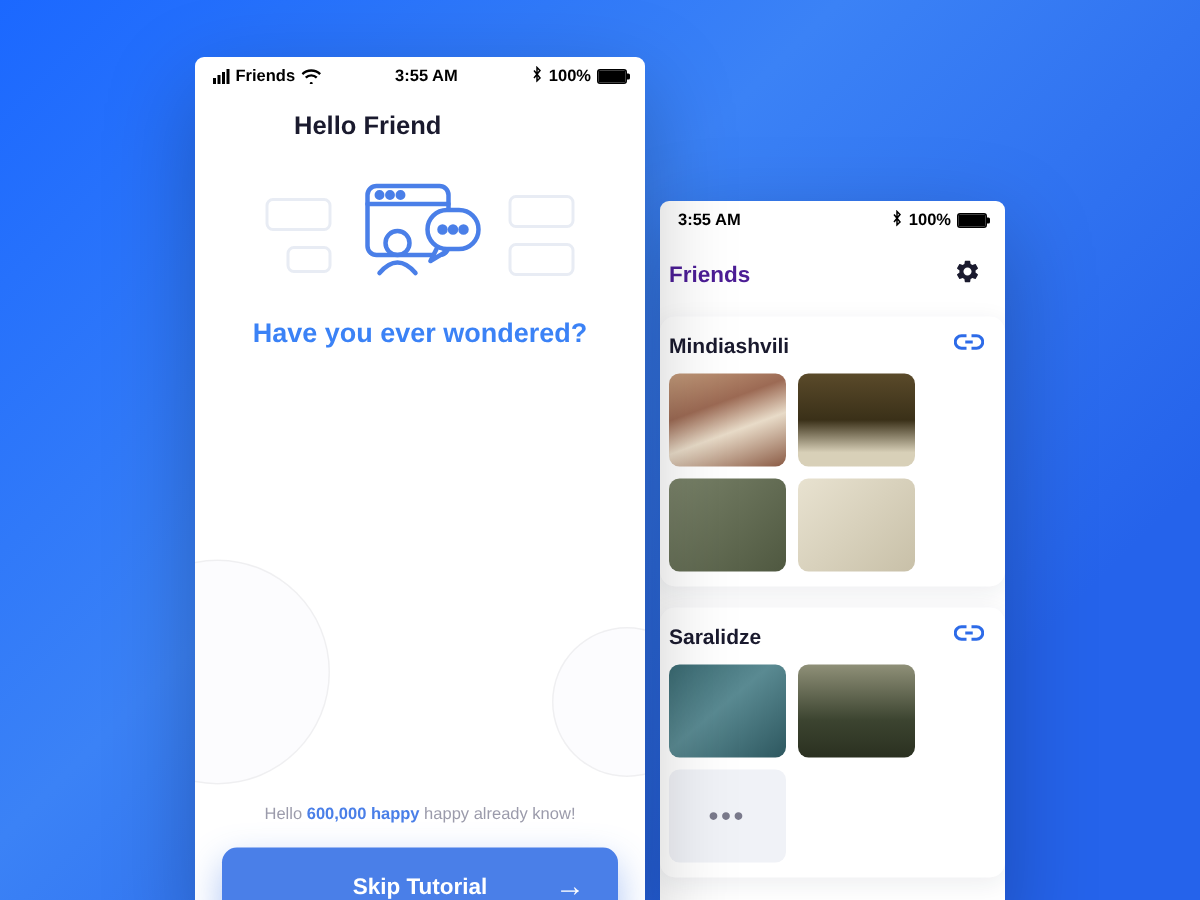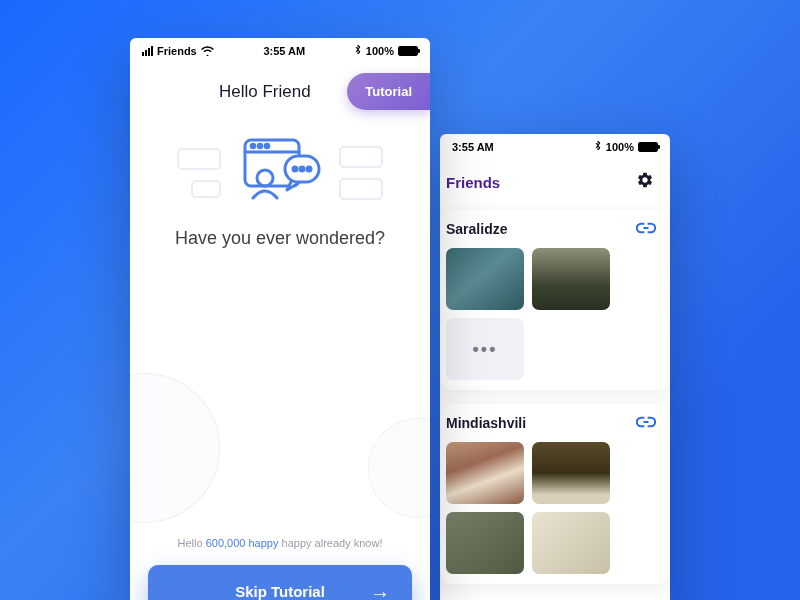--- a/index.html
+++ b/index.html
@@ -12,36 +12,36 @@
 .sb-center{font-weight:600}
 .bars{display:inline-flex;align-items:flex-end;gap:1px}
 .bars span{width:2px;background:#000;display:inline-block}
 .bars span:nth-child(1){height:4px}.bars span:nth-child(2){height:6px}.bars span:nth-child(3){height:8px}.bars span:nth-child(4){height:10px}
 .wifi{width:13px;height:10px}
 .batt{width:20px;height:10px;border:1px solid #000;border-radius:2px;position:relative}
 .batt::after{content:"";position:absolute;right:-3px;top:2px;width:2px;height:4px;background:#000;border-radius:0 1px 1px 0}
 .batt i{display:block;width:100%;height:100%;background:#000}
 .bt{font-size:10px}
 .header{display:flex;justify-content:space-between;align-items:center;padding:10px 0 10px 18px}
-.title{font-size:17px;font-weight:400;color:#1a1a2e;margin-left:71px}
+.title{font-size:17px;font-weight:700;color:#1a1a2e;margin-left:48px}
 .tutorial-pill{background:linear-gradient(135deg,#9b7bd4,#7c5fd4);color:#fff;padding:11px 18px;border-radius:20px 0 0 20px;font-size:13px;font-weight:700;box-shadow:0 4px 12px rgba(124,95,212,0.35)}
 .illo-row{display:flex;justify-content:center;align-items:center;gap:14px;margin:14px 0 16px}
 .brick{width:44px;height:22px;border:2px solid #e8ecf4;border-radius:5px}
 .brick.sm{width:30px;height:18px}
 .bricks-col{display:flex;flex-direction:column;gap:10px;align-items:flex-end}
 .illo{width:90px;height:78px;position:relative}
 .hero{padding:0 30px;text-align:center}
-.hero h2{font-size:18px;font-weight:400;color:#404040;margin-bottom:8px}
+.hero h2{font-size:18px;font-weight:700;color:#3b82f6;margin-bottom:8px}
 .hero p{font-size:12px;color:#7a7a8c;line-height:1.5}
 .deco-circle{position:absolute;border-radius:50%;border:1px solid rgba(0,0,0,0.05);background:rgba(245,247,252,0.35)}
 .dc1{width:150px;height:150px;left:-60px;top:335px}
 .dc2{width:100px;height:100px;right:-38px;top:380px}
 .footer{position:absolute;bottom:0;left:0;right:0;text-align:center}
 .happy{font-size:11px;color:#9b9bab;margin-bottom:16px}
-.happy b{color:#4a7fe8;font-weight:400}
+.happy b{color:#4a7fe8;font-weight:700}
 .skip{margin:0 18px 0;background:#4a7fe8;color:#fff;border-radius:10px;padding:18px 22px;font-size:15px;font-weight:600;display:flex;justify-content:center;align-items:center;position:relative;box-shadow:0 10px 24px rgba(74,127,232,0.45)}
 .skip .arr{position:absolute;right:22px;font-size:20px}
 .back-header{display:flex;justify-content:space-between;align-items:center;padding:12px 16px 10px 6px}
 .back-title{font-size:15px;font-weight:700;color:#4c1d95}
 .gear{font-size:17px}
 .card{background:#fff;margin:6px 0 14px 0;padding:10px 14px 10px 6px;border-radius:10px;box-shadow:0 4px 16px rgba(21,34,70,0.08)}
 .card-head{display:flex;justify-content:space-between;align-items:center;margin-bottom:10px}
 .card-name{font-size:14px;font-weight:700;color:#1a1a2e}
 .link-ic{color:#2d6be8;font-weight:700}
 .thumbs{display:flex;gap:8px}
@@ -74,54 +74,54 @@
   </div>
   <div class="back-header">
     <span class="back-title">Friends</span>
     <span class="gear"><svg width="18" height="18" viewBox="0 0 24 24" fill="#1a1a2e">
           <path d="M19.14,12.94c0.04-0.3,0.06-0.61,0.06-0.94c0-0.32-0.02-0.64-0.07-0.94l2.03-1.58c0.18-0.14,0.23-0.41,0.12-0.61 l-1.92-3.32c-0.12-0.22-0.37-0.29-0.59-0.22l-2.39,0.96c-0.5-0.38-1.03-0.7-1.62-0.94L14.4,2.81c-0.04-0.24-0.24-0.41-0.48-0.41 h-3.84c-0.24,0-0.43,0.17-0.47,0.41L9.25,5.35C8.66,5.59,8.12,5.92,7.63,6.29L5.24,5.33c-0.22-0.08-0.47,0-0.59,0.22L2.74,8.87 C2.62,9.08,2.66,9.34,2.86,9.48l2.03,1.58C4.84,11.36,4.8,11.69,4.8,12s0.02,0.64,0.07,0.94l-2.03,1.58 c-0.18,0.14-0.23,0.41-0.12,0.61l1.92,3.32c0.12,0.22,0.37,0.29,0.59,0.22l2.39-0.96c0.5,0.38,1.03,0.7,1.62,0.94l0.36,2.54 c0.05,0.24,0.24,0.41,0.48,0.41h3.84c0.24,0,0.44-0.17,0.47-0.41l0.36-2.54c0.59-0.24,1.13-0.56,1.62-0.94l2.39,0.96 c0.22,0.08,0.47,0,0.59-0.22l1.92-3.32c0.12-0.22,0.07-0.47-0.12-0.61L19.14,12.94z M12,15.6c-1.98,0-3.6-1.62-3.6-3.6 s1.62-3.6,3.6-3.6s3.6,1.62,3.6,3.6S13.98,15.6,12,15.6z"></path>
         </svg></span>
   </div>
 
   <div class="card">
     <div class="card-head">
+      <span class="card-name">Mindiashvili</span>
+      <span class="link-ic"><svg width="20" height="12" viewBox="0 0 24 12" fill="none" stroke="#2d6be8" stroke-width="2.4">
+            <path d="M9 6 L15 6"></path>
+            <path d="M10 1 H6 a5 5 0 0 0 0 10 h4"></path>
+            <path d="M14 1 h4 a5 5 0 0 1 0 10 h-4"></path>
+          </svg></span>
+    </div>
+    <div class="thumbs">
+      <div class="thumb t2a"></div>
+      <div class="thumb t2b"></div>
+    </div>
+    <div class="thumbs" style="margin-top:8px">
+      <div class="thumb t3a"></div>
+      <div class="thumb t3b"></div>
+    </div>
+  </div>
+
+  <div class="card">
+    <div class="card-head">
       <span class="card-name">Saralidze</span>
       <span class="link-ic"><svg width="20" height="12" viewBox="0 0 24 12" fill="none" stroke="#2d6be8" stroke-width="2.4">
             <path d="M9 6 L15 6"></path>
             <path d="M10 1 H6 a5 5 0 0 0 0 10 h4"></path>
             <path d="M14 1 h4 a5 5 0 0 1 0 10 h-4"></path>
           </svg></span>
     </div>
     <div class="thumbs">
       <div class="thumb t1a"></div>
       <div class="thumb t1b"></div>
     </div>
     <div class="thumbs" style="margin-top:8px">
       <div class="thumb more">
           <span>•••</span>
         </div>
-    </div>
-  </div>
-
-  <div class="card">
-    <div class="card-head">
-      <span class="card-name">Mindiashvili</span>
-      <span class="link-ic"><svg width="20" height="12" viewBox="0 0 24 12" fill="none" stroke="#2d6be8" stroke-width="2.4">
-            <path d="M9 6 L15 6"></path>
-            <path d="M10 1 H6 a5 5 0 0 0 0 10 h4"></path>
-            <path d="M14 1 h4 a5 5 0 0 1 0 10 h-4"></path>
-          </svg></span>
-    </div>
-    <div class="thumbs">
-      <div class="thumb t2a"></div>
-      <div class="thumb t2b"></div>
-    </div>
-    <div class="thumbs" style="margin-top:8px">
-      <div class="thumb t3a"></div>
-      <div class="thumb t3b"></div>
     </div>
   </div>
 </div>
 
 <div class="phone phone-front">
   <div class="statusbar">
     <div class="sb-side">
       <span class="bars">
           <span></span>
           <span></span>
@@ -140,21 +140,20 @@
           </svg></span>
       <span>100%</span>
       <span class="batt">
           <i></i>
         </span>
     </div>
   </div>
 
   <div class="header">
     <span class="title">Hello Friend</span>
-    <span class="tutorial-pill">Tutorial</span>
   </div>
 
   <div class="illo-row">
     <div class="bricks-col">
         <div class="brick"></div>
         <div class="brick sm"></div>
       </div>
     <div class="illo">
       <svg viewBox="0 0 90 78" fill="none" stroke="#4a7fe8" stroke-width="3" stroke-linecap="round" stroke-linejoin="round">
         <rect x="10" y="6" width="54" height="46" rx="6"></rect>

